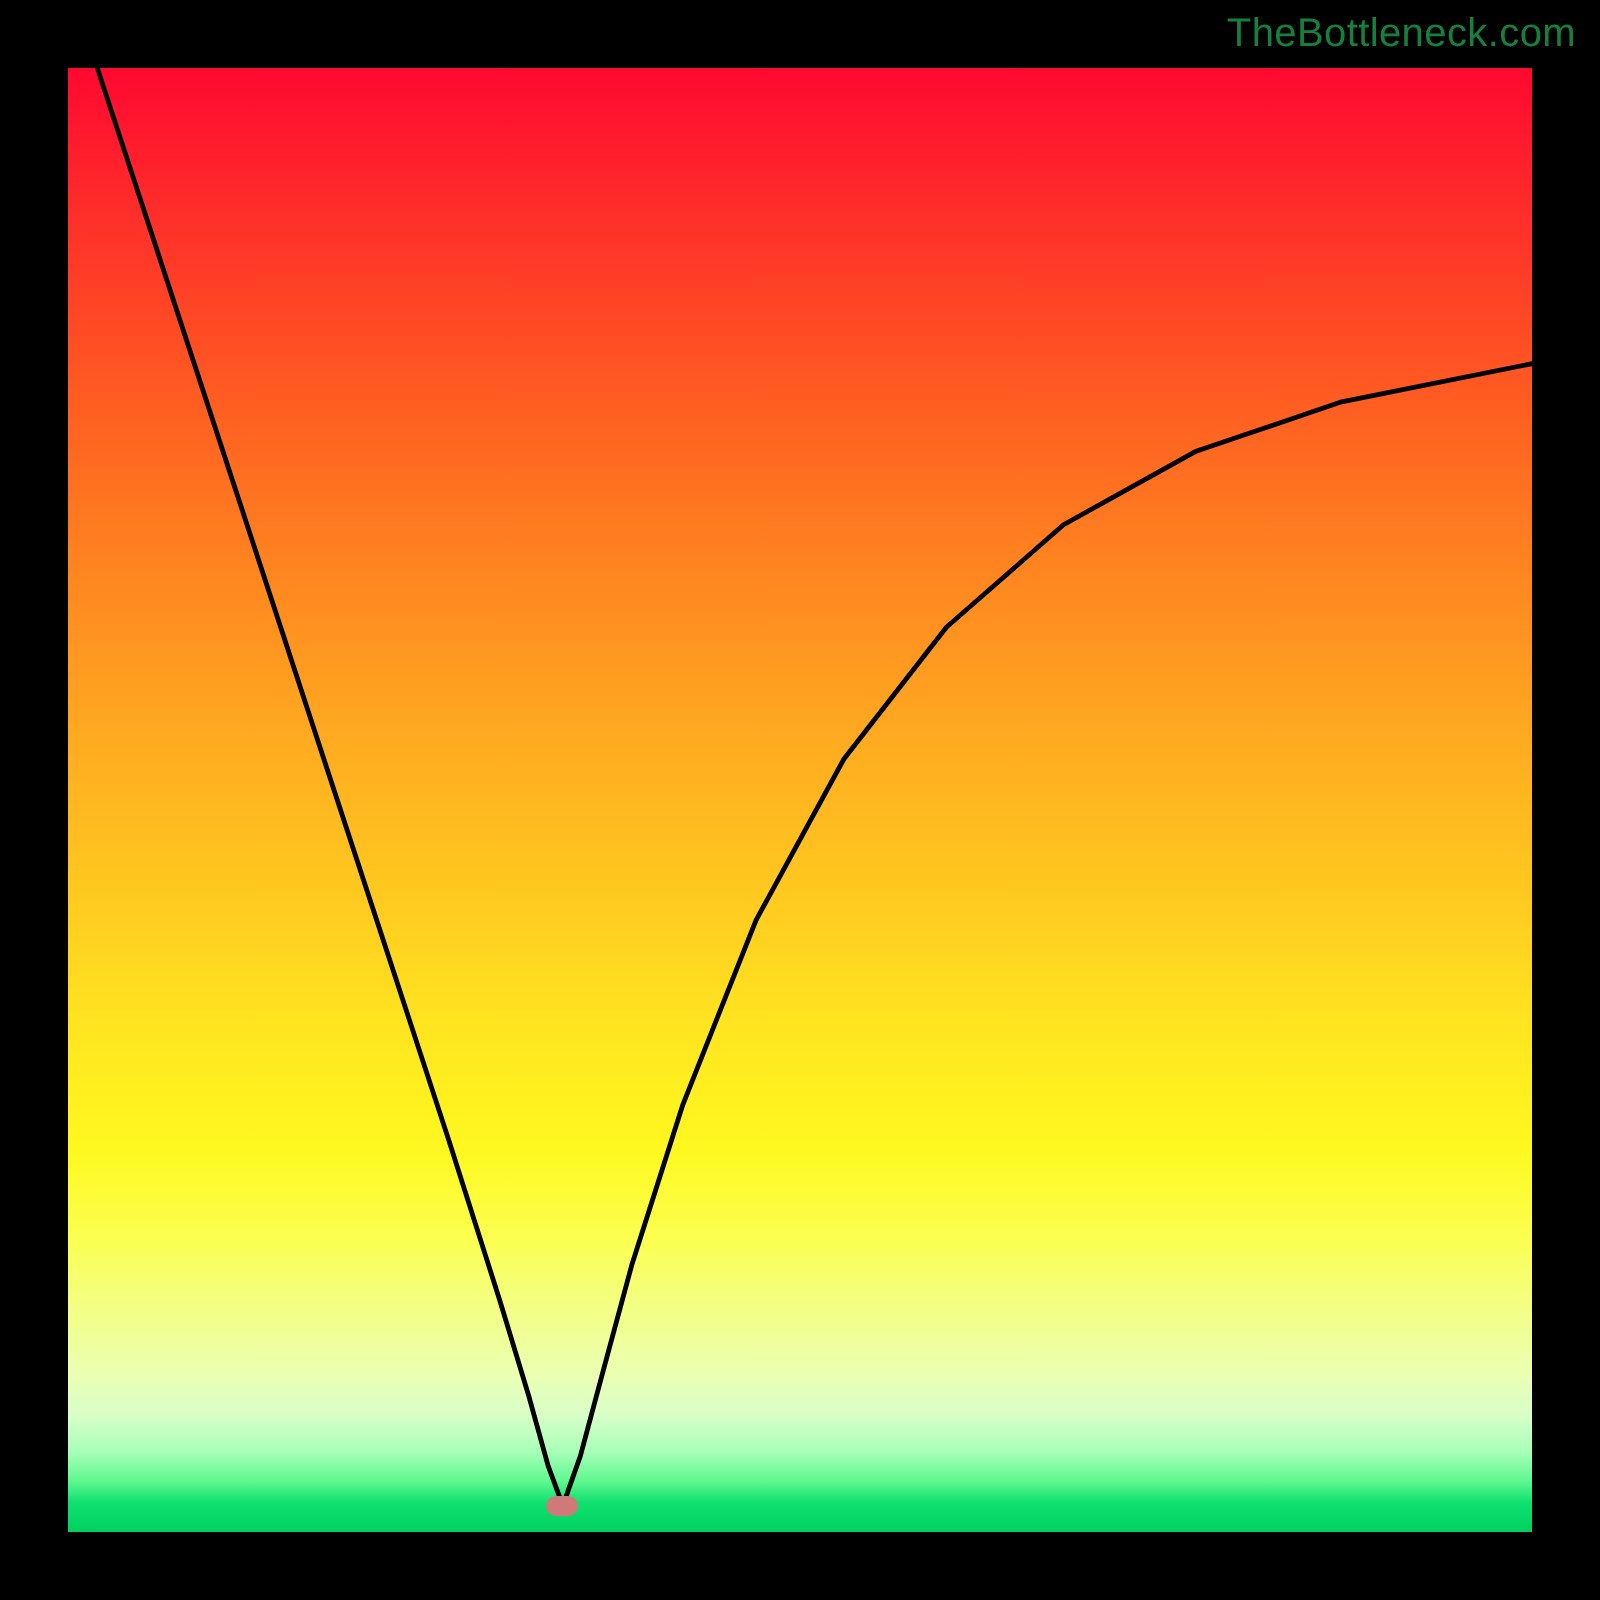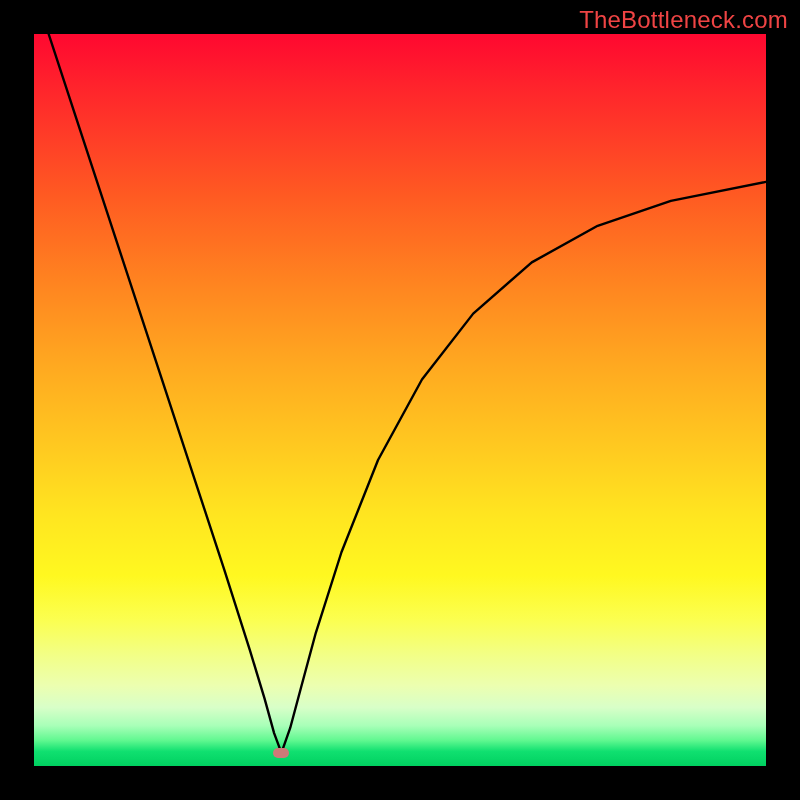--- a/index.html
+++ b/index.html
@@ -55,22 +55,22 @@
     position: absolute;
     width: 16px;
     height: 10px;
     border-radius: 5px;
     transform: translate(-50%, -50%);
   }
   .watermark {
     position: absolute;
     top: 6px;
     right: 12px;
-    color: #ef4444;
-    font-size: 24px;
+    color: #15803d;
+    font-size: 20px;
     font-weight: 500;
     letter-spacing: 0.2px;
     user-select: none;
   }
 </style>
 </head>
 <body>
 
 <div class="frame">
   <div class="plot">

